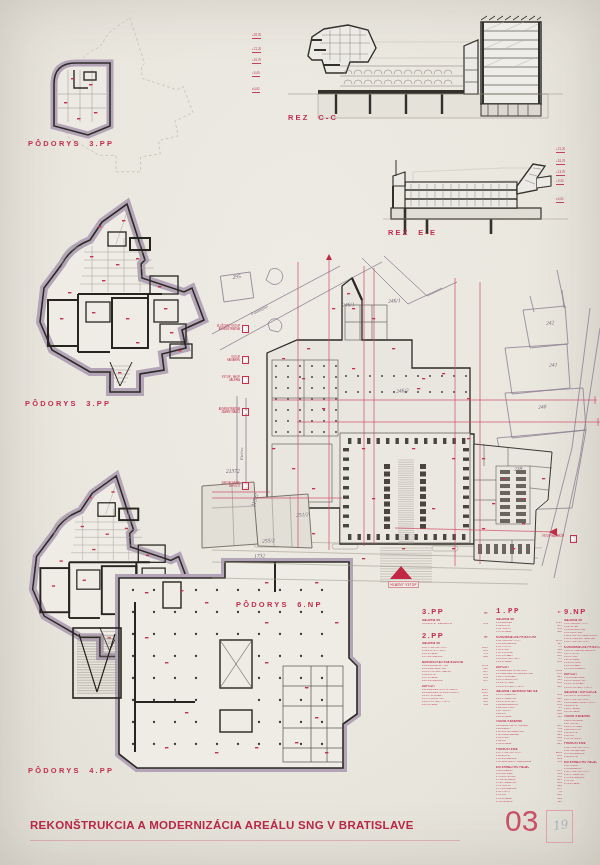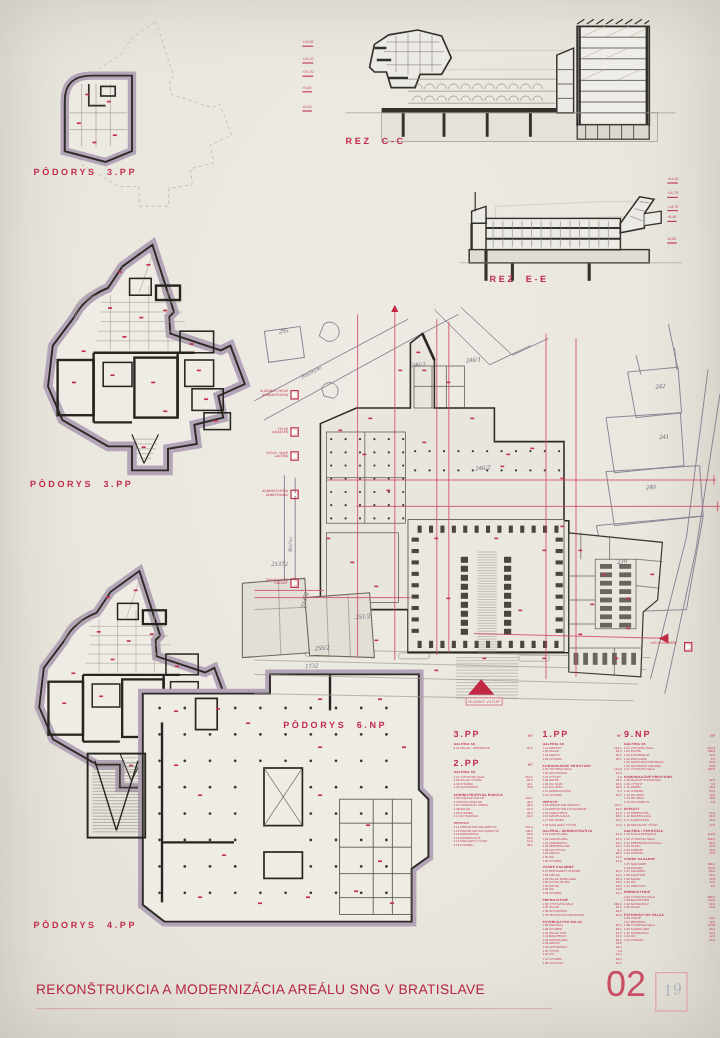--- a/index.html
+++ b/index.html
@@ -20,32 +20,32 @@
     text-align:right;white-space:pre-line;width:26px;}
   .entry:after{content:"";position:absolute;right:-8px;top:1px;width:0;height:0;
     border-left:5px solid transparent;border-top:3px solid transparent;
     border-bottom:3px solid transparent;border-left-color:#fff;
     outline:.8px solid #c03250;}
   .tri{position:absolute;width:0;height:0;border-left:11px solid transparent;
     border-right:11px solid transparent;border-bottom:13px solid #c02844;}
   .tri-lbl{position:absolute;color:#c02844;font-size:3px;letter-spacing:.3px;
     border:.5px solid #d98f9a;padding:.5px 1.5px;background:rgba(238,235,228,.8);white-space:nowrap;}
   .legend{position:absolute;left:375px;top:601px;width:225px;height:200px;}
-  .lcol{position:absolute;top:0;}
+  .lcol{position:absolute;top:0;margin-left:44px;}
   .lhead{display:flex;justify-content:space-between;align-items:baseline;
     color:#c22d4d;font-weight:bold;font-size:7.5px;letter-spacing:1.5px;margin-bottom:1.5px;}
   .lunit{font-size:3.5px;font-weight:normal;letter-spacing:0;}
   .lgroup{margin-top:2.5px;}
   .lgt{color:#c23050;font-size:2.7px;font-weight:bold;letter-spacing:.2px;
     line-height:3.4px;white-space:nowrap;overflow:hidden;}
   .lrow{display:flex;justify-content:space-between;color:#c8405c;font-size:2.5px;
     line-height:3.05px;white-space:nowrap;}
   .lrow .nm{overflow:hidden;margin-right:2px;}
   .title{position:absolute;left:30px;top:819px;color:#b82744;font-size:11.5px;
-    font-weight:normal;letter-spacing:.3px;}
+    font-weight:bold;letter-spacing:.3px;}
   .shno{position:absolute;left:505px;top:804px;color:#c94f66;font-size:30px;
     font-weight:400;}
   .shbox{position:absolute;left:546px;top:810px;width:25px;height:31px;
     border:1.2px solid #dfa3ac;}
   .shpencil{position:absolute;left:6px;top:7px;color:#9aa3b5;font-size:12px;
     font-style:italic;transform:rotate(-8deg);opacity:.75;
     font-family:"DejaVu Serif",serif;}
   .redline{position:absolute;background:#cf5a70;}
 </style>
 </head>
@@ -790,21 +790,21 @@
         <rect x="330" y="230" width="3.2" height="1.3"></rect>
         <rect x="280" y="255" width="3.2" height="1.3"></rect>
         <rect x="310" y="275" width="3.2" height="1.3"></rect>
         <rect x="150" y="310" width="3.2" height="1.3"></rect>
         <rect x="100" y="285" width="3.2" height="1.3"></rect>
       </g>
   </svg>
 
   <div class="lbl" style="left:28px;top:139px">PÔDORYS  3.PP</div>
   <div class="lbl" style="left:288px;top:113px">REZ  C-C</div>
-  <div class="lbl" style="left:408px;top:228px">REZ  E-E</div>
+  <div class="lbl" style="left:388px;top:228px">REZ  E-E</div>
   <div class="lbl" style="left:25px;top:399px">PÔDORYS  3.PP</div>
   <div class="lbl" style="left:236px;top:600px">PÔDORYS  6.NP</div>
   <div class="lbl" style="left:28px;top:766px">PÔDORYS  4.PP</div>
 
   <div class="street" style="left:250px;top:312px;transform:rotate(-27deg)">Paulínyho</div>
   <div class="street" style="left:239px;top:460px;transform:rotate(-90deg)">Riečna</div>
 
   <div class="tri" style="left:390px;top:566px"></div>
   <div class="tri-lbl" style="left:388px;top:581px">HLAVNÝ VSTUP</div>
 
@@ -893,21 +893,21 @@
             <span class="nm">2.15  NÁKLADNÝ VÝŤAH</span>
             <span>12,6</span>
           </div>
           <div class="lrow">
             <span class="nm">2.16  CHODBA</span>
             <span>48,2</span>
           </div>
         </div>
       </div>
       <div class="lcol" style="left: 77px; width: 66px;">
-        <div class="lhead" style="margin-top: 6px;">
+        <div class="lhead" style="margin-top: 6px; font-family: Liberation Mono, monospace;">
           <span>1.PP</span>
           <span class="lunit">m²</span>
         </div>
         <div class="lgroup">
           <div class="lgt">GALÉRIA SK</div>
           <div class="lrow">
             <span class="nm">1.01  DEPOZIT</span>
             <span>142,1</span>
           </div>
           <div class="lrow">
@@ -1310,21 +1310,21 @@
           <div class="lrow">
             <span class="nm">1.42  CHODBA</span>
             <span>36,4</span>
           </div>
         </div>
       </div>
     </div>
 
   <div class="redline" style="left:30px;top:840px;width:430px;height:.5px;opacity:.35"></div>
   <div class="title">REKONŠTRUKCIA A MODERNIZÁCIA AREÁLU SNG V BRATISLAVE</div>
-  <div class="shno">02</div>
+  <div class="shno">03</div>
   <div class="shbox">
     <div class="shpencil">19</div>
   </div>
 
   <div id="siteOverlay" style="position:absolute;left:212px;top:248px;width:388px;height:342px;pointer-events:none">
       <div class="parcel" style="left: 20px; top: 26px; transform: rotate(-8deg);">295</div>
       <div class="parcel" style="left: 130px; top: 54px; transform: rotate(-4deg);">246/1</div>
       <div class="parcel" style="left: 176px; top: 50px; transform: rotate(-4deg);">246/1</div>
       <div class="parcel" style="left: 184px; top: 140px; transform: rotate(-4deg);">246/2</div>
       <div class="parcel" style="left: 334px; top: 72px; transform: rotate(-4deg);">242</div>

